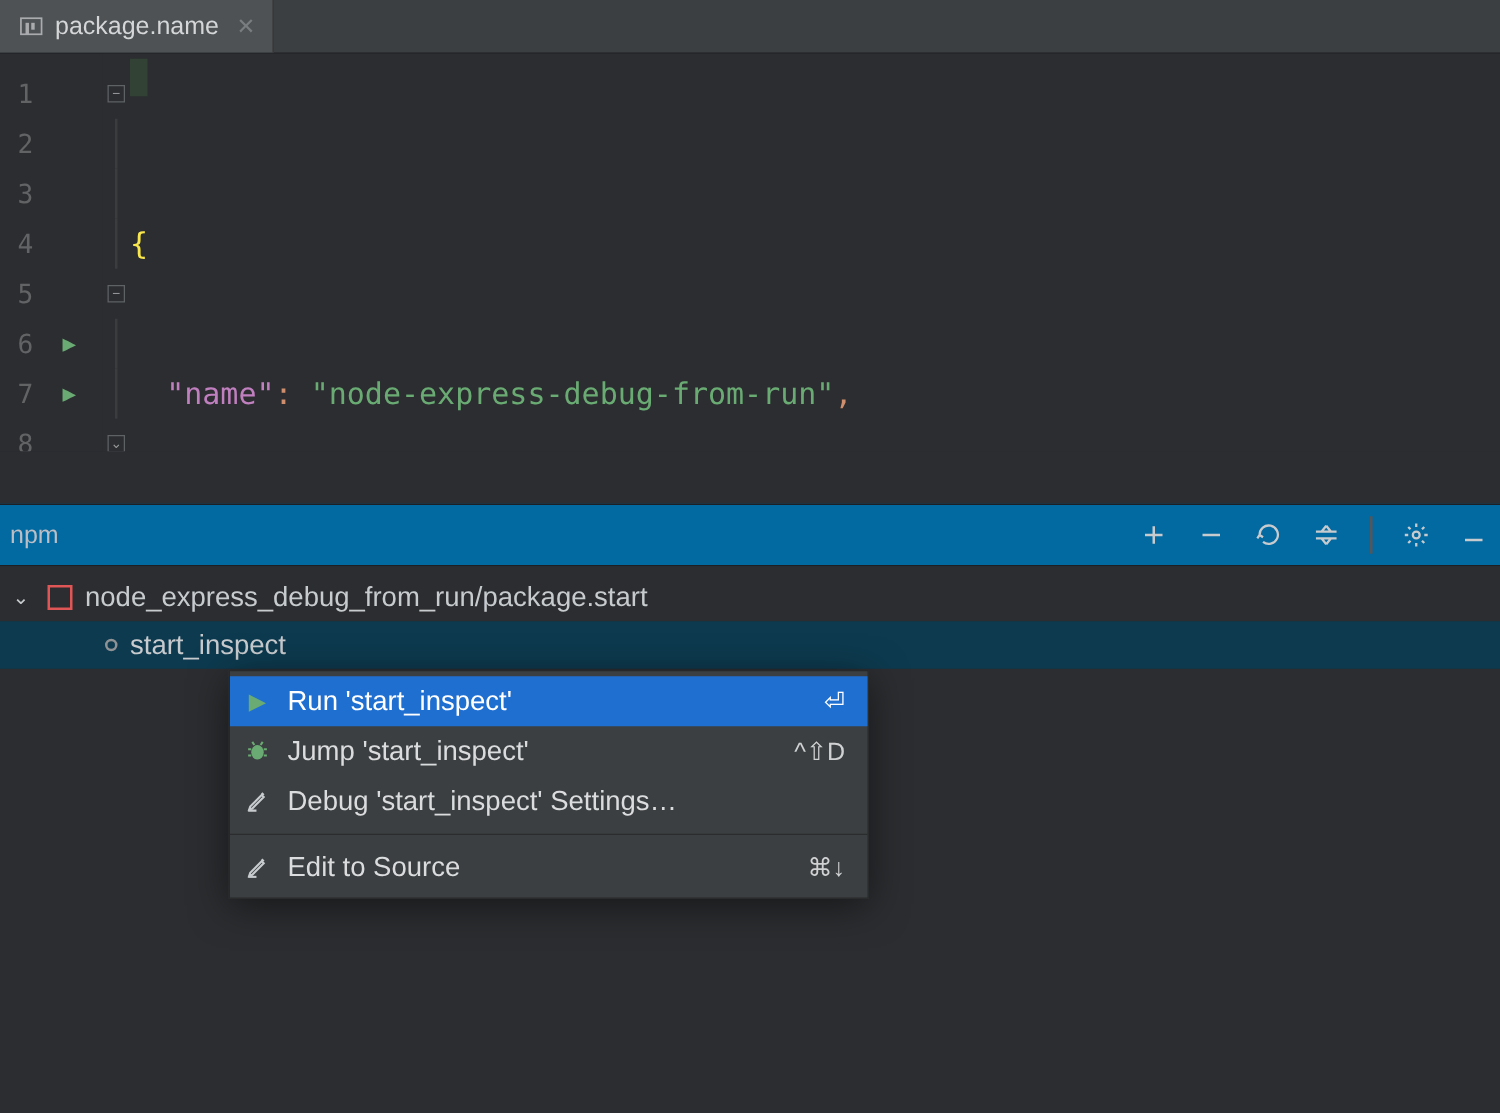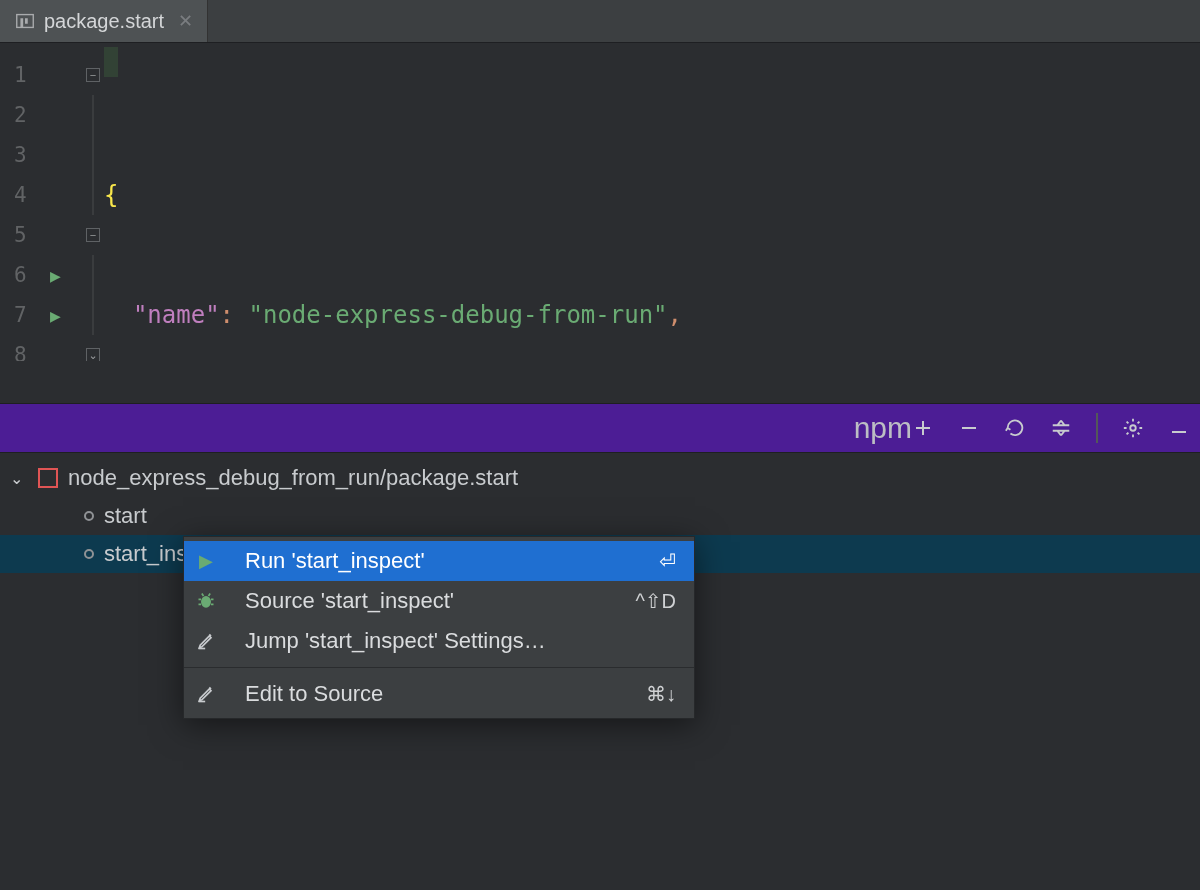--- a/index.html
+++ b/index.html
@@ -100,26 +100,26 @@
     background:#3e6b3e;
     opacity:.35;
     width:14px; height:30px;
     pointer-events:none;
   }
 
   
   .tool-gap { height: 42px; background:#2b2d30; }
   .tool-header {
     height: 50px;
-    background: #4c1d95;
+    background: #0369a1;
     border-top: 1px solid #1e1f22;
     border-bottom: 1px solid #1e1f22;
-    display:flex; align-items:center; justify-content:flex-end;
+    display:flex; align-items:center; justify-content:space-between;
     padding: 0 10px 0 6px;
-    font-size: 30px;
+    font-size: 20px;
     color: #bcbec4;
   }
   .tool-title { padding-left: 2px; }
   .tool-icons { display:flex; gap: 24px; align-items:center; color:#b2b6ba; }
   .tool-icons .sep { width:2px; height:30px; background:#54575a; display:block; }
   .tool-icons .ic { width:22px; height:22px; display:flex; align-items:center; justify-content:center; }
 
   .tree {
     background:#2b2d30;
     font-size: 22px;
@@ -160,21 +160,21 @@
     padding: 4px 0;
     font-size: 22px;
     color:#dadcde;
   }
   .ctx-item {
     height: 40px;
     display:flex; align-items:center;
     padding: 0 18px 0 12px;
     gap: 14px;
   }
-  .ctx-item .lbl { flex:1;margin-left:15px; }
+  .ctx-item .lbl { flex:1; }
   .ctx-item .sc { color:#cfd1d3; font-size:20px; }
   .ctx-item.sel { background:#1f6fd1; color:#fff; }
   .ctx-item.sel .sc { color:#fff; }
   .ctx-sep { height:1px; background:#2a2c2e; margin: 6px 0; }
   .ctx-ic { width:20px; height:20px; display:flex; align-items:center; justify-content:center; }
   .tri-green { color:#6aab73; font-size:18px; }
   .bug-green { color:#6aab73; font-size:20px; }
   .pencil { color:#c8cbce; }
 
 </style>
@@ -183,21 +183,21 @@
 
 <div class="tab-bar">
   <div class="tab">
     <span class="tab-icon">
       <svg viewBox="0 0 24 24" width="22" height="22">
           <rect x="3" y="5" width="18" height="14" fill="none" stroke="#a9abad" stroke-width="1.5"></rect>
           <rect x="7" y="9" width="3" height="10" fill="#a9abad"></rect>
           <rect x="12" y="9" width="3" height="6" fill="#a9abad"></rect>
         </svg>
     </span>
-    <span>package.start</span>
+    <span>package.name</span>
     <span class="tab-close">✕</span>
   </div>
 </div>
 
 <div class="editor">
   <div class="gutter">
     <div class="gutter-row">
         <span class="ln">1</span>
       </div>
     <div class="gutter-row">
@@ -301,54 +301,50 @@
         </svg>
       </span>
   </div>
 </div>
 
 <div class="tree">
   <div class="tree-row">
     <span class="chev">⌄</span>
     <span class="tree-ic"></span>
     <span>node_express_debug_from_run/package.start</span>
-  </div>
-  <div class="tree-row">
-    <span class="bullet"></span>
-    <span>start</span>
   </div>
   <div class="tree-row sel">
     <span class="bullet"></span>
     <span>start_inspect</span>
   </div>
 
   <div class="ctx">
     <div class="ctx-item sel">
       <span class="ctx-ic tri-green">▶</span>
       <span class="lbl">Run 'start_inspect'</span>
       <span class="sc">⏎</span>
     </div>
     <div class="ctx-item">
       <span class="ctx-ic bug-green">
         <svg width="20" height="20" viewBox="0 0 24 24">
             <ellipse cx="12" cy="13" rx="6" ry="7" fill="#6aab73"></ellipse>
             <path d="M6 10H3M6 16H3M18 10h3M18 16h3M9 6l-2-3M15 6l2-3" stroke="#6aab73" stroke-width="2"></path>
           </svg>
       </span>
-      <span class="lbl">Source 'start_inspect'</span>
+      <span class="lbl">Jump 'start_inspect'</span>
       <span class="sc">^⇧D</span>
     </div>
     <div class="ctx-item">
       <span class="ctx-ic pencil">
         <svg width="20" height="20" viewBox="0 0 24 24">
             <path d="M4 20l3-1 11-11-2-2L5 17l-1 3zM16 4l2 2" stroke="#c8cbce" stroke-width="2" fill="none"></path>
             <path d="M3 21h8" stroke="#c8cbce" stroke-width="2"></path>
           </svg>
       </span>
-      <span class="lbl">Jump 'start_inspect' Settings…</span>
+      <span class="lbl">Debug 'start_inspect' Settings…</span>
       <span class="sc"></span>
     </div>
     <div class="ctx-sep"></div>
     <div class="ctx-item">
       <span class="ctx-ic pencil">
         <svg width="20" height="20" viewBox="0 0 24 24">
             <path d="M4 20l3-1 11-11-2-2L5 17l-1 3zM16 4l2 2" stroke="#c8cbce" stroke-width="2" fill="none"></path>
             <path d="M3 21h8" stroke="#c8cbce" stroke-width="2"></path>
           </svg>
       </span>

